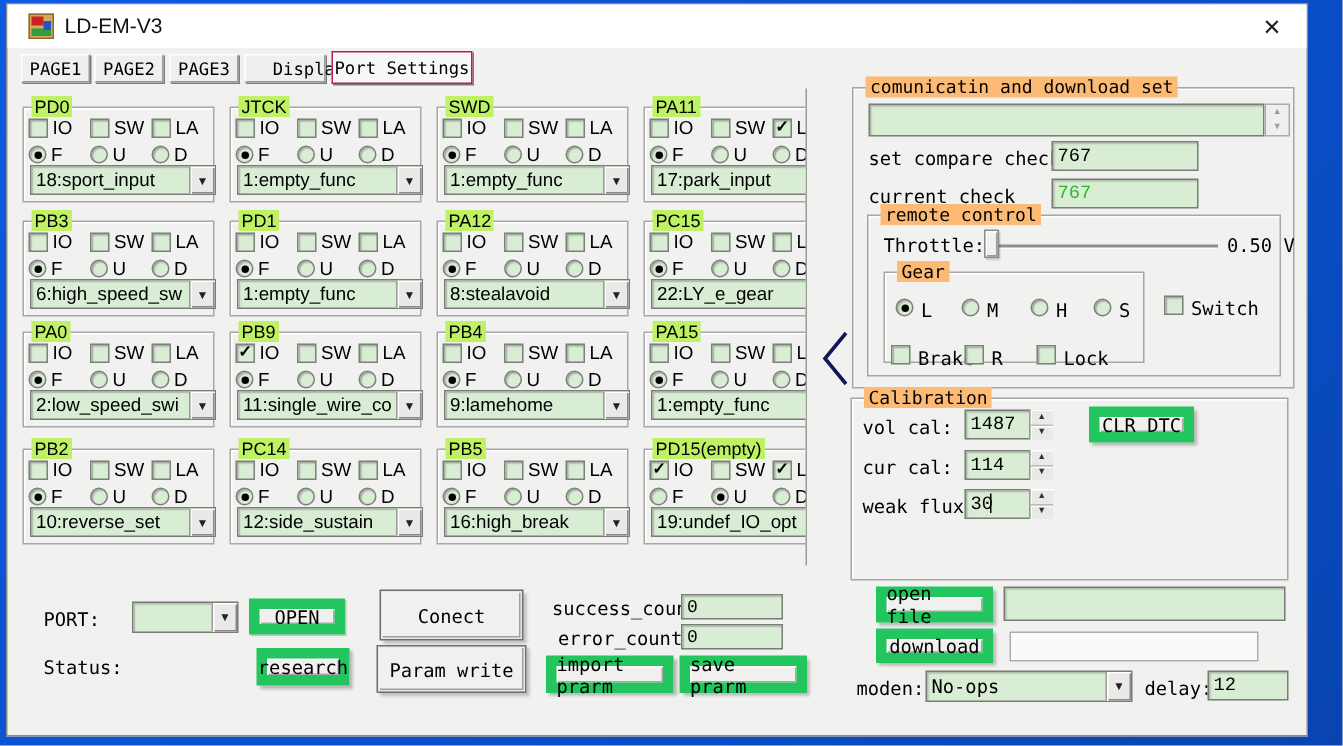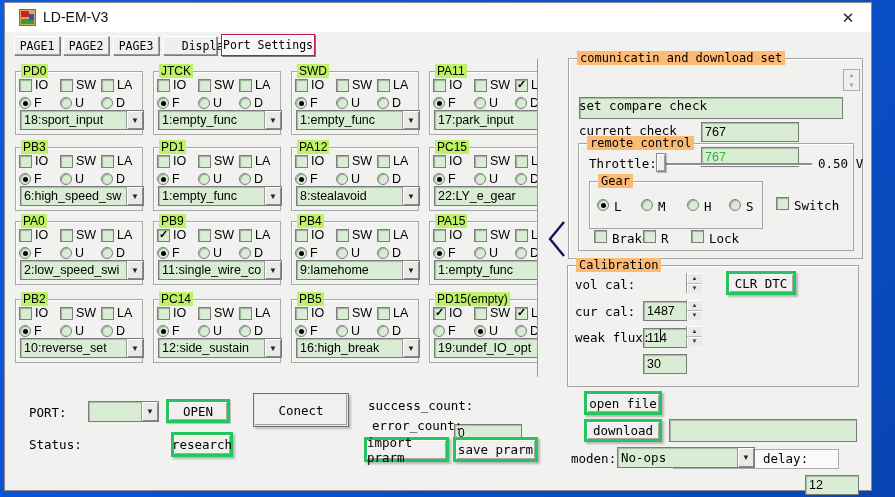--- a/index.html
+++ b/index.html
@@ -61,34 +61,34 @@
   .chev { position:absolute; left:540px; top:216px; }
   
   .gbox { position:absolute; border:1px solid #a6a6a6; box-shadow:inset 1px 1px 0 #fff; }
   .gtitle { position:absolute; top:-8px; left:8px; background:#fdba74; padding:0 3px;
             font-family:"DejaVu Sans Mono",monospace; font-size:12px; white-space:nowrap; }
   .mlabel { position:absolute; font-family:"DejaVu Sans Mono",monospace; font-size:12.5px;
             color:#000; white-space:nowrap; }
   .field { position:absolute; background:#d8edd3; border:1px solid #7b7b7b;
            box-shadow:inset 1px 1px 1px rgba(0,0,0,.22); font-size:12.5px; color:#000;
            padding:2px 3px; white-space:nowrap; overflow:hidden;
-           font-family:Liberation Sans, sans-serif;margin-top:28px; }
+           font-family:Liberation Mono, monospace; }
   .field.lt { background:#fafaf8; box-shadow:none; border:1px solid #ababab; }
   .field.greentext { color:#2db82d; }
   .updown { position:absolute; width:17px; background:#efefee; border:1px solid #ababab;
             display:flex; flex-direction:column; }
   .updown span { flex:1; display:flex; align-items:center; justify-content:center;
                  font-size:6px; color:#9a9a9a; }
   .spin { border-left:1px solid #9a9a9a; background:#e9e9e8; position:absolute;
           width:16px; display:flex; flex-direction:column; }
   .spin span { flex:1; display:flex; align-items:center; justify-content:center;
                font-size:6px; color:#333; border-bottom:1px solid #bbb;
                box-shadow:inset 1px 1px 0 #fff; }
   .spin span:last-child { border-bottom:none; }
-  .btn { position:absolute; background:#f0f0ef; border:3px solid #22c55e;
+  .btn { position:absolute; background:#f0f0ef; border:7px solid #22c55e;
          box-shadow:inset 1px 1px 0 #fff, inset -1px -1px 0 #a8a8a8, 1px 1px 0 #c2c2c2;
          display:flex; align-items:center; justify-content:center;
          font-family:"DejaVu Sans Mono",monospace; font-size:12.5px; color:#000; }
   .btn.primary { border:1px solid #6f6f6f;
          box-shadow:inset 0 0 0 1px #e8e8e8, inset 1px 1px 0 #fff,
                     inset -2px -2px 0 #a0a0a0, 2px 2px 2px rgba(0,0,0,.22); }
   .btn.shadowed { box-shadow:inset 1px 1px 0 #fff, inset -1px -1px 0 #a8a8a8,
                   2px 2px 2px rgba(0,0,0,.25); }
   .track { position:absolute; height:2px; background:#8e8e8e; box-shadow:0 1px 0 #fff; }
   .thumb { position:absolute; width:10px; height:19px; background:#f0f0ef;
@@ -714,21 +714,21 @@
   <div class="field greentext" style="left:696px;top:116px;width:98px;height:20px;">767</div>
 
   <div class="gbox" style="left:573px;top:140px;width:276px;height:108px;padding-left:16px;">
     <div class="gtitle">remote control</div>
   </div>
   <div class="mlabel" style="left:584px;top:153px;">Throttle:</div>
   <div class="track" style="left:655px;top:160px;width:152px;"></div>
   <div class="thumb" style="left:651px;top:150px;"></div>
   <div class="mlabel" style="left:813px;top:153px;">0.50 V</div>
 
-  <div class="gbox" style="left:584px;top:178px;width:174px;height:48px;">
+  <div class="gbox" style="left:584px;top:178px;width:174px;height:61px;">
     <div class="gtitle">Gear</div>
   </div>
   <span class="rb on" style="position:absolute;left:592px;top:196px;"></span>
   <div class="mlabel" style="left:609px;top:196px;">L</div>
   <span class="rb" style="position:absolute;left:636px;top:196px;"></span>
   <div class="mlabel" style="left:653px;top:196px;">M</div>
   <span class="rb" style="position:absolute;left:682px;top:196px;"></span>
   <div class="mlabel" style="left:699px;top:196px;">H</div>
   <span class="rb" style="position:absolute;left:724px;top:196px;"></span>
   <div class="mlabel" style="left:741px;top:196px;">S</div>
@@ -786,16 +786,17 @@
     <span class="combo-btn">▼</span>
   </div>
   <div class="btn" style="left:161px;top:396px;width:64px;height:24px;">OPEN</div>
   <div class="btn primary" style="left:248px;top:390px;width:96px;height:34px;">Conect</div>
   <div class="mlabel" style="left:363px;top:395px;">success_count:</div>
   <div class="field" style="left:449px;top:393px;width:68px;height:17px;font-size:12px;padding:1px 3px;">0</div>
   <div class="mlabel" style="left:367px;top:415px;">error_count:</div>
   <div class="field" style="left:449px;top:413px;width:68px;height:17px;font-size:12px;padding:1px 3px;">0</div>
   <div class="mlabel" style="left:24px;top:434px;">Status:</div>
   <div class="btn shadowed" style="left:166px;top:429px;width:62px;height:25px;">research</div>
+  <div class="btn primary" style="left:246px;top:427px;width:100px;height:32px;">Param write</div>
   <div class="btn shadowed" style="left:359px;top:434px;width:85px;height:25px;">import prarm</div>
   <div class="btn shadowed" style="left:448px;top:434px;width:85px;height:25px;">save prarm</div>
 
 </div>
 
 </body></html>

